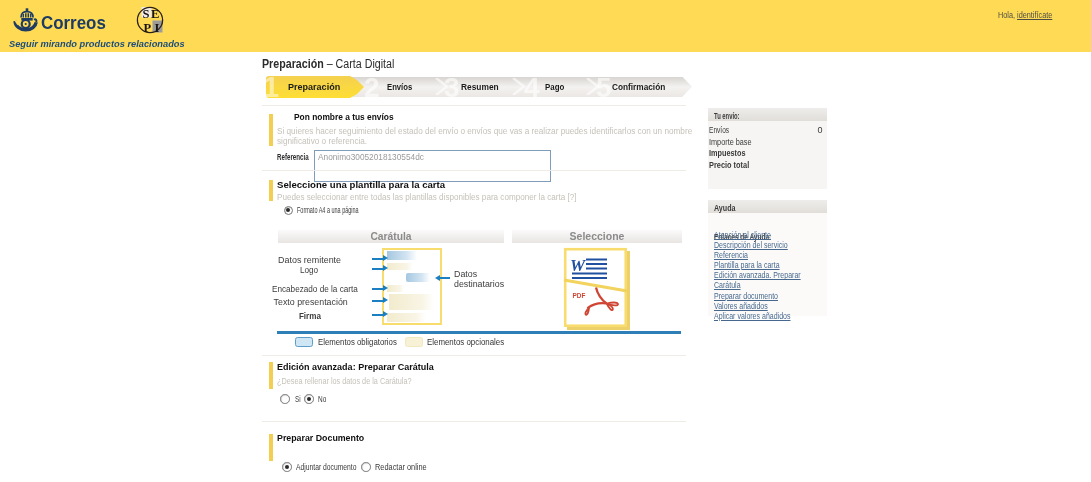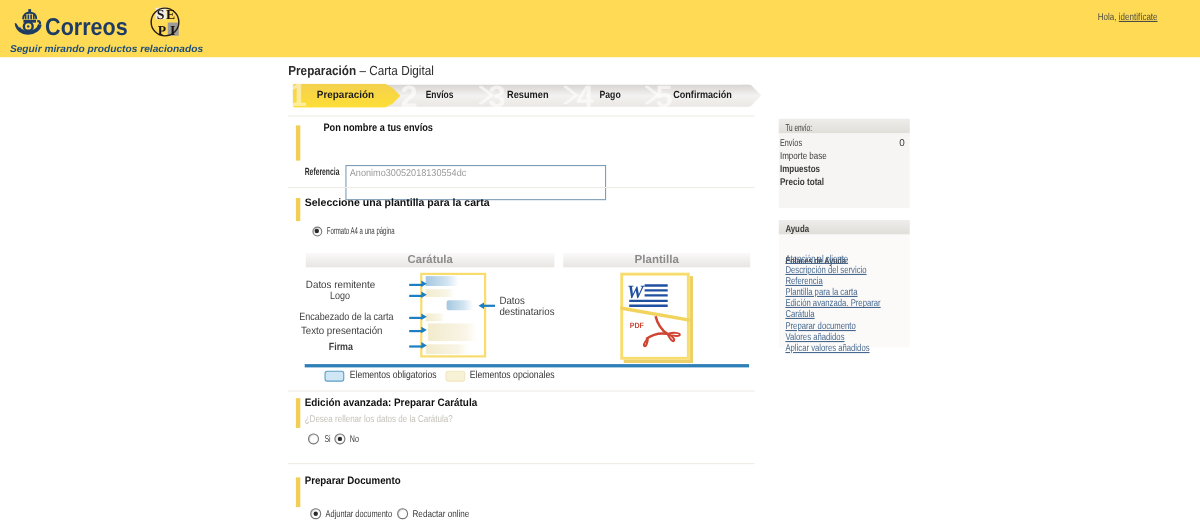--- a/index.html
+++ b/index.html
@@ -3,21 +3,21 @@
 <meta charset="utf-8">
 <title>Carta Digital</title>
 <style>
   html,body{margin:0;padding:0;background:#fff;}
   body{font-family:"Liberation Sans",sans-serif;}
   #page{position:relative;width:1091px;height:482px;overflow:hidden;background:#fff;}
   .abs{position:absolute;}
   .t{display:inline-block;white-space:nowrap;transform-origin:0 0;}
   .tr{display:inline-block;white-space:nowrap;transform-origin:100% 0;}
   #hdr{left:0;top:0;width:1091px;height:52px;background:#ffdb55;}
-  #correostxt{left:41px;top:12px;font-size:22px;font-weight:bold;color:#1e3c63;}
+  #correostxt{left:41px;top:12px;font-size:19px;font-weight:bold;color:#1e3c63;}
   #hola{left:998px;top:10px;font-size:9px;color:#4c4c44;}
   #hola a{color:#4c4c44;text-decoration:underline;}
   #seguir{left:9px;top:39px;font-size:9px;font-weight:bold;font-style:italic;color:#1d4d7c;}
   #title{left:262px;top:57px;font-size:12px;color:#2b2b2b;}
   #graybar{left:266px;top:76.5px;width:416px;height:20.5px;background:linear-gradient(#d7d4d1,#f4f2f0 50%,#eae7e4);border-radius:2px;}
   #grayend{left:674px;top:76.5px;width:18px;height:20.5px;background:linear-gradient(#d7d4d1,#f4f2f0 50%,#eae7e4);clip-path:polygon(0 0,45% 0,100% 50%,45% 100%,0 100%);}
   .bignum{font-weight:bold;font-size:28px;line-height:21px;color:rgba(255,255,255,0.62);}
   .chev{width:15px;height:17px;top:78px;}
   .steplabel{font-size:9.5px;font-weight:bold;color:#1a1a1a;top:81px;}
   #yellowtab{left:266px;top:76px;width:98px;height:22px;background:linear-gradient(#f4d14f,#fede35);clip-path:polygon(0 0,84px 0,91px 4px,98px 11px,91px 18px,84px 22px,0 22px);border-radius:3px;}
@@ -103,31 +103,33 @@
   <div class="abs" id="num1">1</div>
   <div class="abs steplabel" style="left:288px;"><span class="t" style="transform:scaleX(0.95);">Preparación</span></div>
   <div class="abs steplabel" style="left:387px;"><span class="t" style="transform:scaleX(0.81);">Envíos</span></div>
   <div class="abs steplabel" style="left:461px;"><span class="t" style="transform:scaleX(0.88);">Resumen</span></div>
   <div class="abs steplabel" style="left:545px;"><span class="t" style="transform:scaleX(0.83);">Pago</span></div>
   <div class="abs steplabel" style="left:612px;"><span class="t" style="transform:scaleX(0.87);">Confirmación</span></div>
   <div class="abs divline" style="left:262px;top:105px;width:424px;"></div>
 
   <div class="abs ybar" style="left:269px;top:113.5px;height:32.5px;"></div>
   <div class="abs h1" style="left:294px;top:111px;"><span class="t" style="transform:scaleX(0.855);">Pon nombre a tus envíos</span></div>
+  <div class="abs desc" style="left:277px;top:125.5px;line-height:10px;"><span class="t" style="transform:scaleX(0.91);">Si quieres hacer seguimiento del estado del envío o envíos que vas a realizar puedes identificarlos con un nombre<br>significativo o referencia.</span></div>
   <div class="abs" id="ref-label"><span class="t" style="transform:scaleX(0.65);">Referencia</span></div>
   <div class="abs" id="ref-input"><span class="t" style="transform:scaleX(0.92);margin-left:3px;">Anonimo30052018130554dc</span></div>
 
   <div class="abs divline" style="left:262px;top:170px;width:424px;"></div>
   <div class="abs ybar" style="left:269px;top:180px;height:21px;"></div>
   <div class="abs h1" style="left:277px;top:179px;"><span class="t" style="transform:scaleX(0.98);">Seleccione una plantilla para la carta</span></div>
+  <div class="abs desc" style="left:277px;top:192px;"><span class="t" style="transform:scaleX(0.90);">Puedes seleccionar entre todas las plantillas disponibles para componer la carta [?]</span></div>
   <div class="abs radio sel" style="left:283.5px;top:205.5px;"></div>
   <div class="abs rlabel" style="left:296.5px;top:205px;"><span class="t" style="transform:scaleX(0.61);">Formato A4 a una página</span></div>
 
   <div class="abs colhead" style="left:278px;width:226px;"><span class="t" style="transform:scaleX(0.98);">Carátula</span></div>
-  <div class="abs colhead" style="left:512px;width:170px;"><span class="t">Plantilla</span></div>
+  <div class="abs colhead" style="left:512px;width:170px;"><span class="t">Seleccione</span></div>
 
   <div class="abs" id="tpl"></div>
   <div class="abs bluebox" style="left:387px;top:251px;width:30px;height:9px;"></div>
   <div class="abs palebox" style="left:387px;top:263px;width:26px;height:7px;"></div>
   <div class="abs bluebox" style="left:406px;top:273px;width:24px;height:9px;border-radius:2px;"></div>
   <div class="abs palebox" style="left:387px;top:285px;width:17px;height:7px;"></div>
   <div class="abs palebox" style="left:389px;top:294px;width:45px;height:16px;"></div>
   <div class="abs palebox" style="left:387px;top:313px;width:39px;height:9px;"></div>
 
   <div class="abs lab" style="left:248px;top:253.5px;width:120px;"><span class="tr" style="transform:scaleX(0.94);">Datos remitente</span></div>
@@ -179,21 +181,21 @@
   <div class="abs divline" style="left:262px;top:421px;width:424px;"></div>
   <div class="abs ybar" style="left:269px;top:434px;height:27px;"></div>
   <div class="abs h1" style="left:277px;top:432px;"><span class="t" style="transform:scaleX(0.90);">Preparar Documento</span></div>
   <div class="abs radio sel" style="left:282px;top:462px;"></div>
   <div class="abs rlabel" style="left:296px;top:462px;"><span class="t" style="transform:scaleX(0.75);">Adjuntar documento</span></div>
   <div class="abs radio" style="left:361px;top:462px;"></div>
   <div class="abs rlabel" style="left:375px;top:462px;"><span class="t" style="transform:scaleX(0.82);">Redactar online</span></div>
 
   <div class="abs" id="tuenvio">
     <div class="abs band"></div>
-    <div class="abs siderow" style="left:6px;top:2.5px;font-weight:normal;"><span class="t" style="transform:scaleX(0.65);">Tu envío:</span></div>
+    <div class="abs siderow" style="left:6px;top:2.5px;font-weight:bold;"><span class="t" style="transform:scaleX(0.65);">Tu envío:</span></div>
     <div class="abs siderow" style="left:0.5px;top:16.5px;"><span class="t" style="transform:scaleX(0.73);">Envíos</span></div>
     <div class="abs siderow" style="left:109.5px;top:16.5px;"><span class="t">0</span></div>
     <div class="abs siderow" style="left:0.5px;top:28.5px;"><span class="t" style="transform:scaleX(0.81);">Importe base</span></div>
     <div class="abs siderow" style="left:0.5px;top:40px;font-weight:bold;"><span class="t" style="transform:scaleX(0.81);">Impuestos</span></div>
     <div class="abs siderow" style="left:0.5px;top:52px;font-weight:bold;"><span class="t" style="transform:scaleX(0.82);">Precio total</span></div>
   </div>
   <div class="abs" id="ayuda">
     <div class="abs band"></div>
     <div class="abs siderow" style="left:6px;top:2.5px;font-weight:bold;"><span class="t" style="transform:scaleX(0.79);">Ayuda</span></div>
     <div class="abs siderow" style="left:6px;top:32px;color:#444;font-weight:bold;"><span class="t" style="transform:scaleX(0.72);">Enlaces de Ayuda:</span></div>

